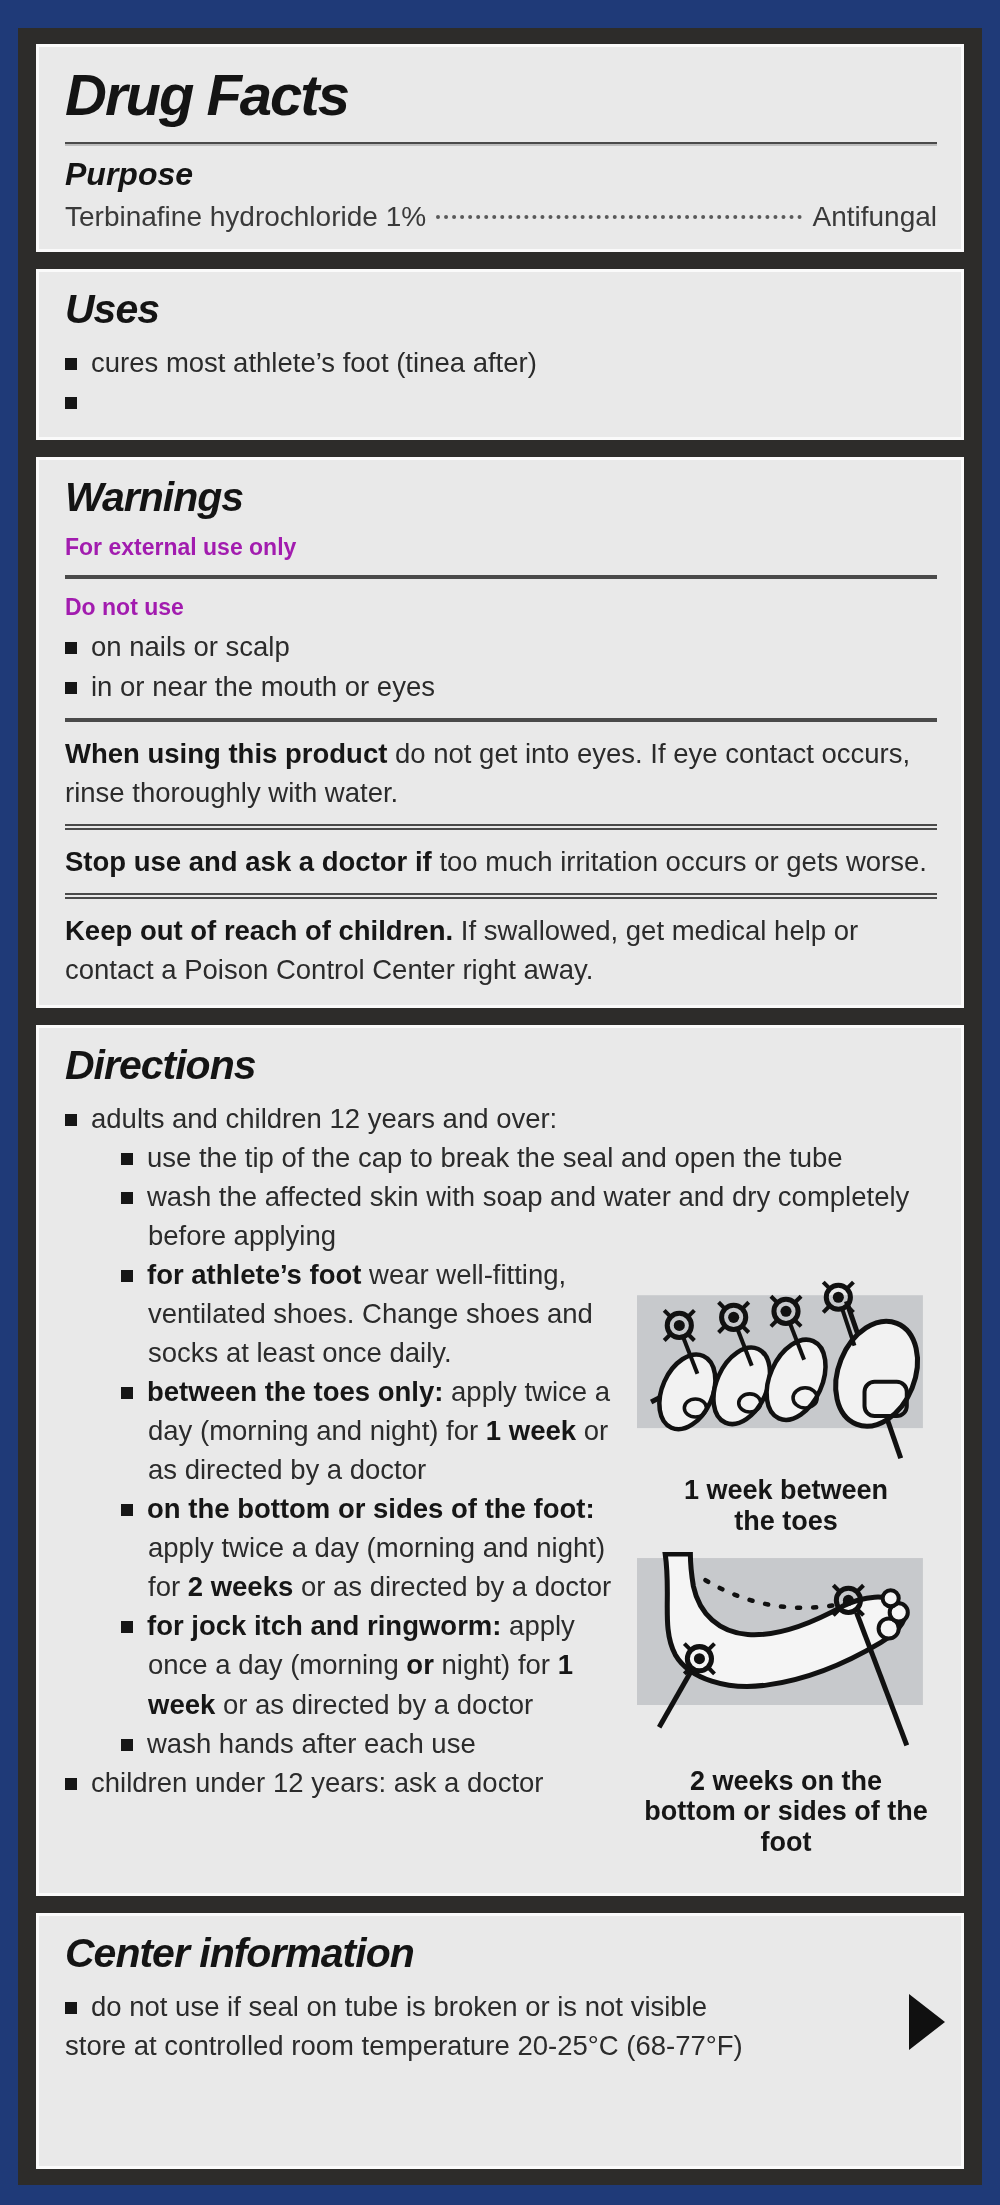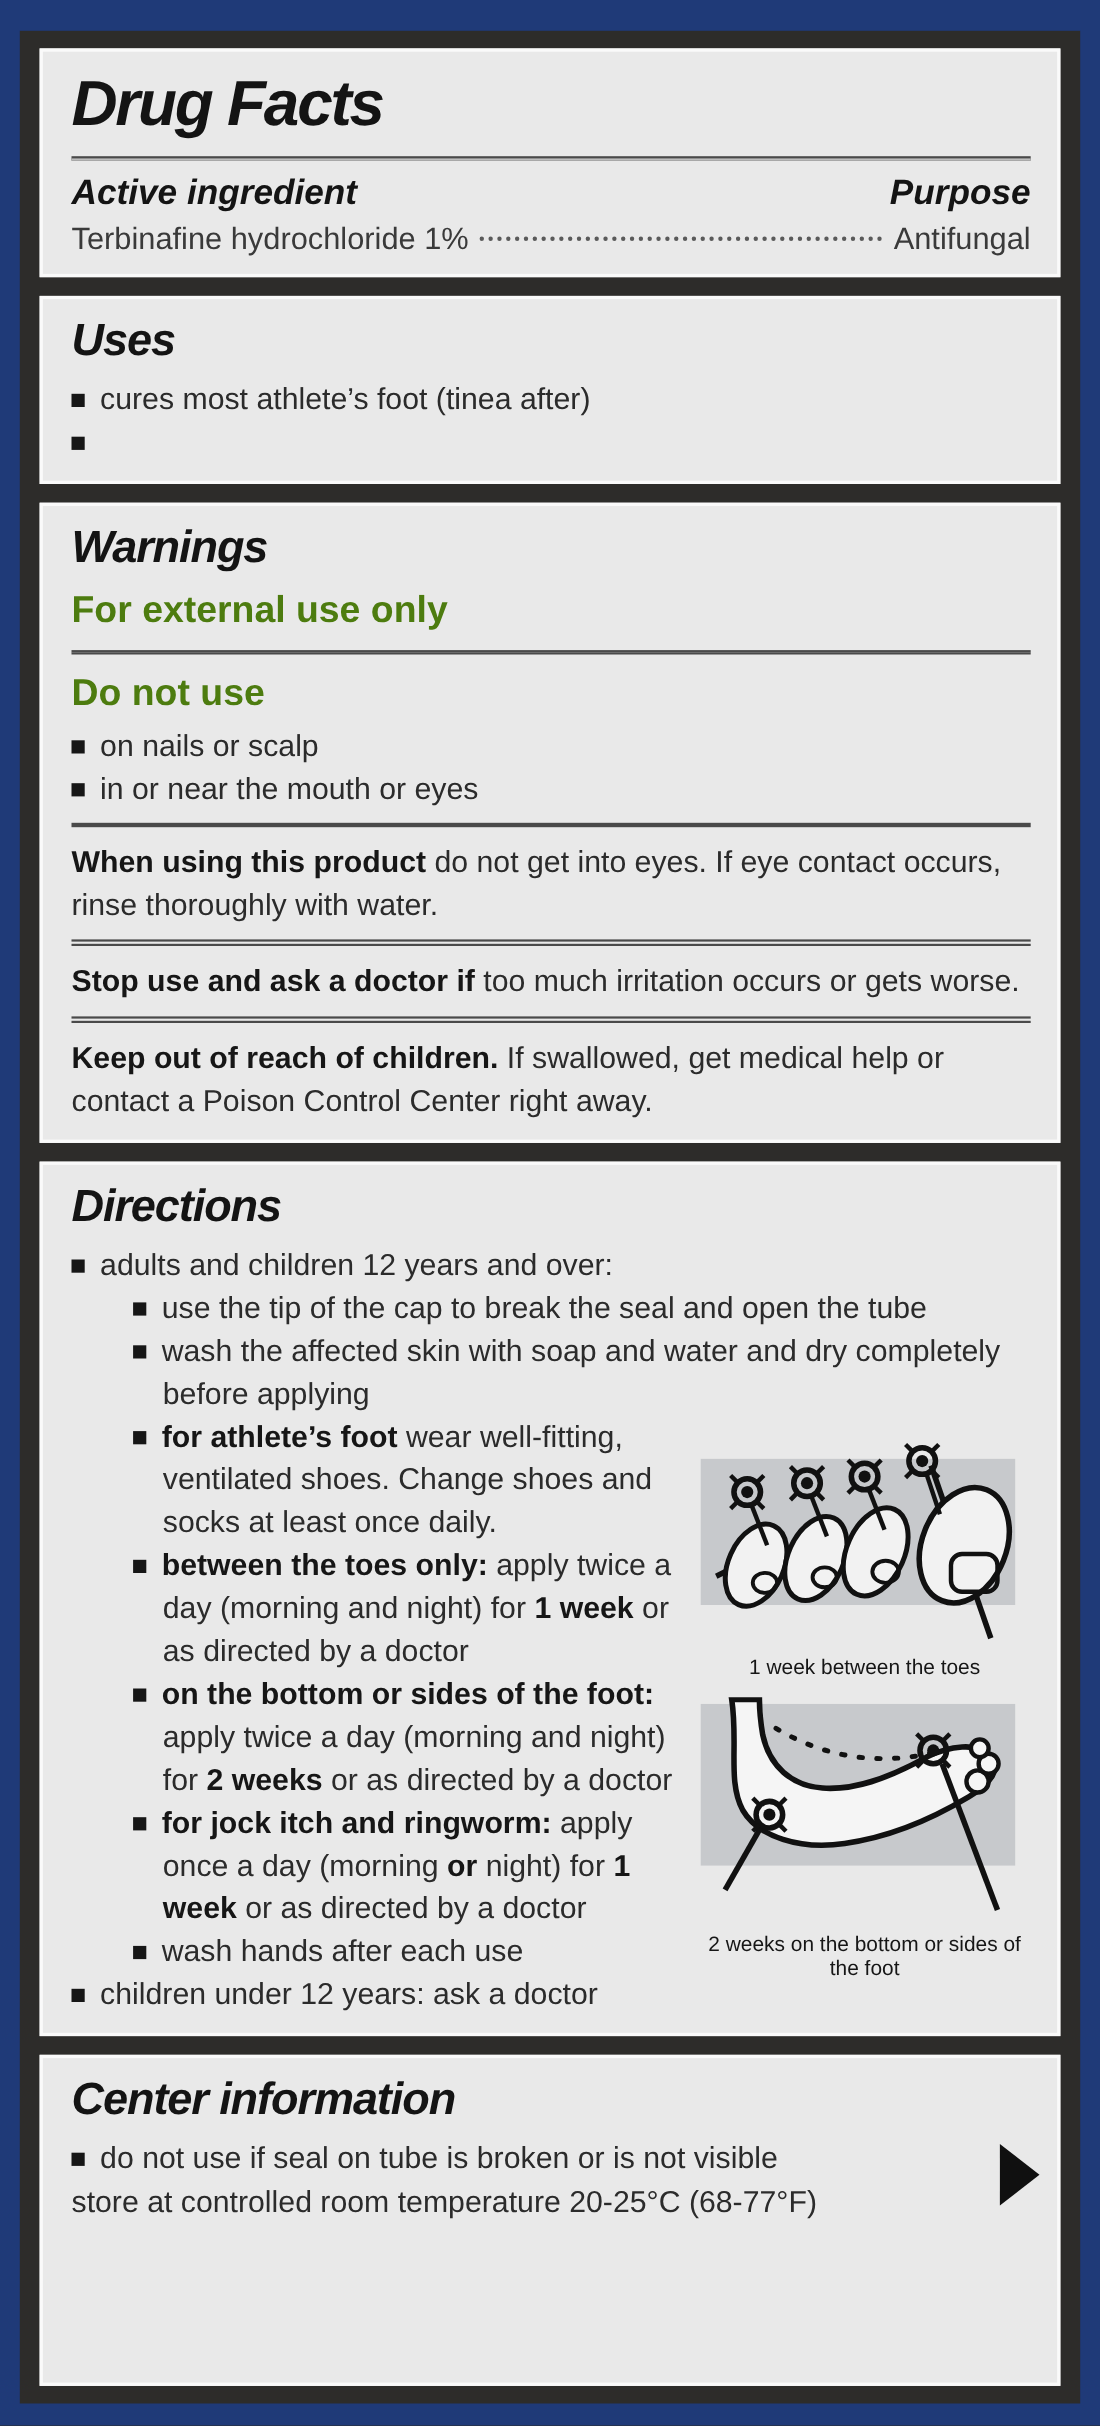--- a/index.html
+++ b/index.html
@@ -87,24 +87,24 @@
     display: inline-block;
     width: 12px;
     height: 12px;
     background: #161616;
     margin-right: 14px;
     vertical-align: 2px;
   }
   .lvl2 { margin-left: 56px; }
 
   .boldline {
-    font-size: 34px;
+    font-size: 23px;
     font-weight: 700;
     line-height: 1.4;
-    color: #4d7c0f;
+    color: #a21caf;
     margin: 2px 0 4px;
   }
   .rule2 {
     height: 2px;
     border-top: 2.5px solid #4a4a4a;
     border-bottom: 2.5px solid #4a4a4a;
     margin: 12px 0 12px;
   }
   .wpara {
     font-size: 27.5px;
@@ -123,22 +123,22 @@
 
   .figs {
     float: right;
     width: 302px;
     margin: 6px 0 4px 16px;
   }
   .fig { margin-bottom: 16px; }
   .fig svg { display: block; width: 100%; height: auto; }
   .figcap {
     text-align: center;
-    font-weight: 400;
-    font-size: 19px;
+    font-weight: 700;
+    font-size: 27px;
     line-height: 1.12;
     color: #161616;
     margin: 8px auto 0;
   }
   .figcap.cap1 { max-width: 215px; }
   .figcap.cap2 { max-width: 285px; }
 
   .other-wrap { position: relative; }
   .arrow-right {
     position: absolute;
@@ -152,21 +152,20 @@
 </style>
 </head>
 <body>
 
 <div class="frame">
 
   <section class="panel">
     <h1 class="title">Drug Facts</h1>
     <div class="rule-thick"></div>
     <div class="row-between">
-      <span class="h2">Active ingredient</span>
       <span class="h2">Purpose</span>
     </div>
     <div class="leader-row">
       <span>Terbinafine hydrochloride 1%</span>
       <span class="dots"></span>
       <span>Antifungal</span>
     </div>
   </section>
 
   <section class="panel">

